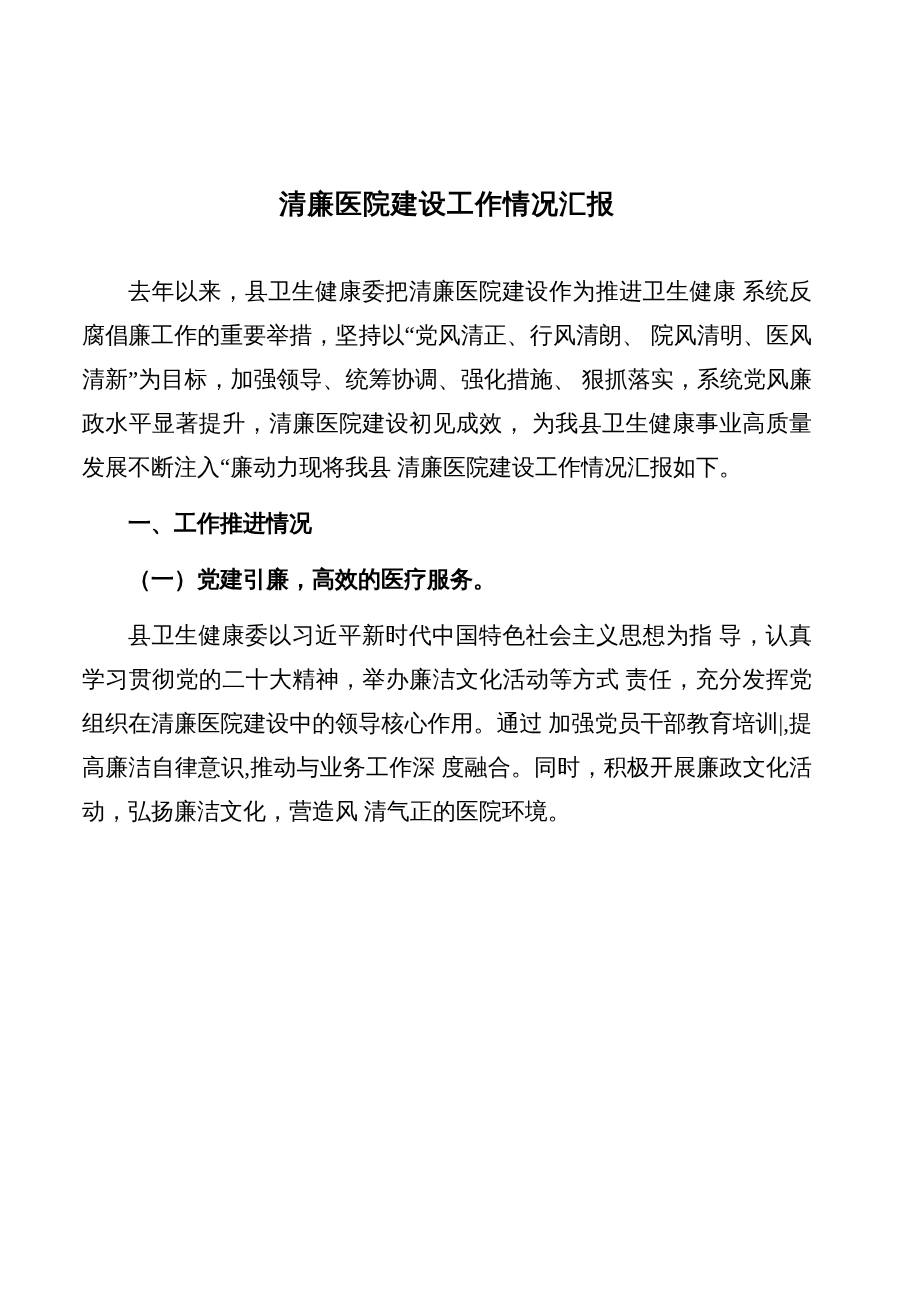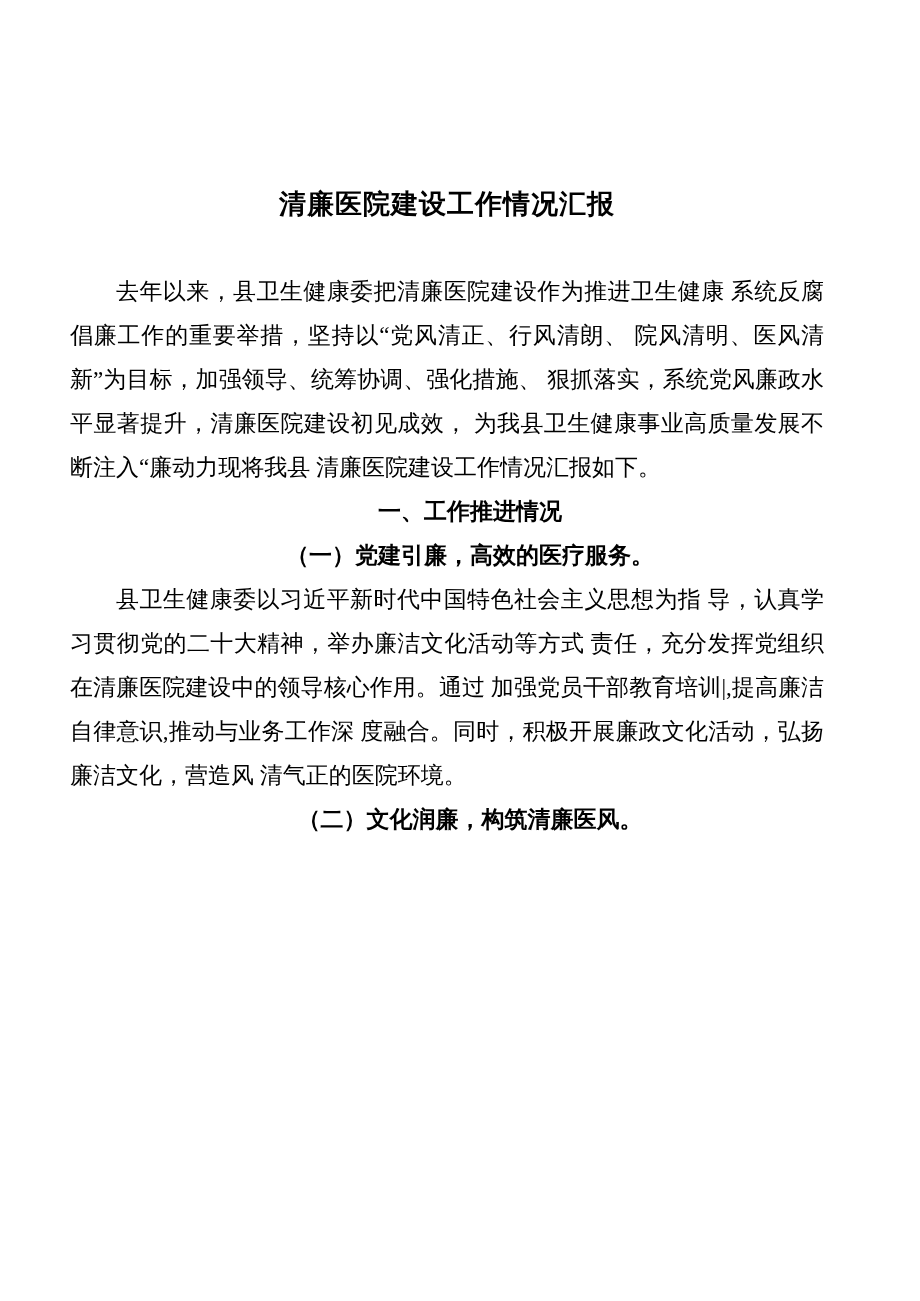--- a/index.html
+++ b/index.html
@@ -23,43 +23,42 @@
   }
   .doc-title {
     margin: 0 0 48px 0;
     font-size: 27px;
     font-weight: bold;
     text-align: center;
     letter-spacing: 1px;
     font-family: "Liberation Sans", "DejaVu Sans", sans-serif;
   }
   .para {
-    margin: 0;
+    margin: 12px;
     font-size: 23px;
     line-height: 44px;
     text-align: justify;
     text-indent: 2em;
     word-break: break-all;
   }
   .heading {
     font-weight: bold;
-    text-align: center;
+    text-align: left;
   }
 </style>
 </head>
 <body>
 
 <div class="page">
 
   <h1 class="doc-title">清廉医院建设工作情况汇报</h1>
 
   <p class="para">去年以来，县卫生健康委把清廉医院建设作为推进卫生健康 系统反腐倡廉工作的重要举措，坚持以“党风清正、行风清朗、 院风清明、医风清新”为目标，加强领导、统筹协调、强化措施、 狠抓落实，系统党风廉政水平显著提升，清廉医院建设初见成效， 为我县卫生健康事业高质量发展不断注入“廉动力现将我县 清廉医院建设工作情况汇报如下。</p>
 
   <p class="para heading">一、工作推进情况</p>
 
   <p class="para heading">（一）党建引廉，高效的医疗服务。</p>
 
   <p class="para">县卫生健康委以习近平新时代中国特色社会主义思想为指 导，认真学习贯彻党的二十大精神，举办廉洁文化活动等方式 责任，充分发挥党组织在清廉医院建设中的领导核心作用。通过 加强党员干部教育培训|,提高廉洁自律意识,推动与业务工作深 度融合。同时，积极开展廉政文化活动，弘扬廉洁文化，营造风 清气正的医院环境。</p>
 
-  <p class="para heading">（二）文化润廉，构筑清廉医风。</p>
 
 
 </div>
 
 </body></html>

